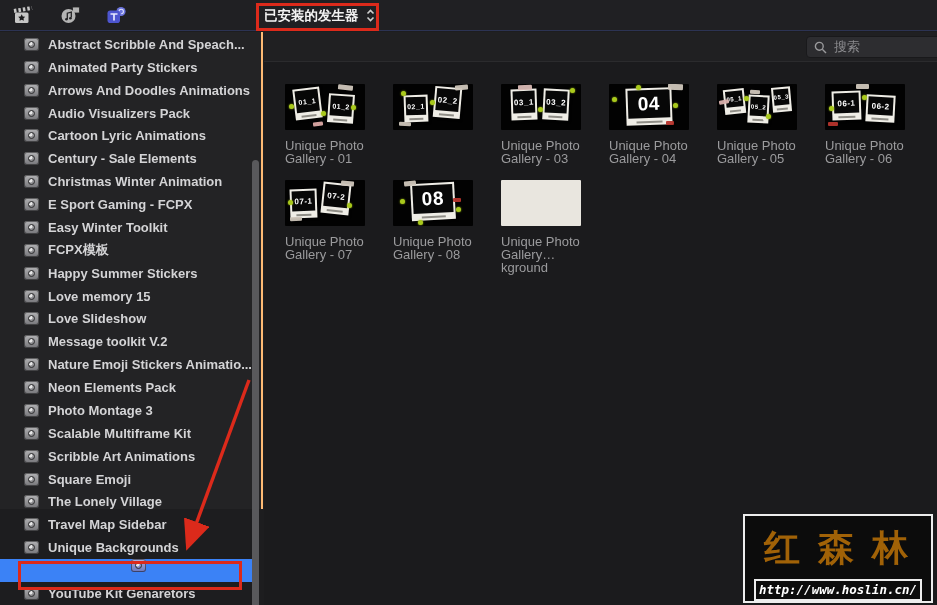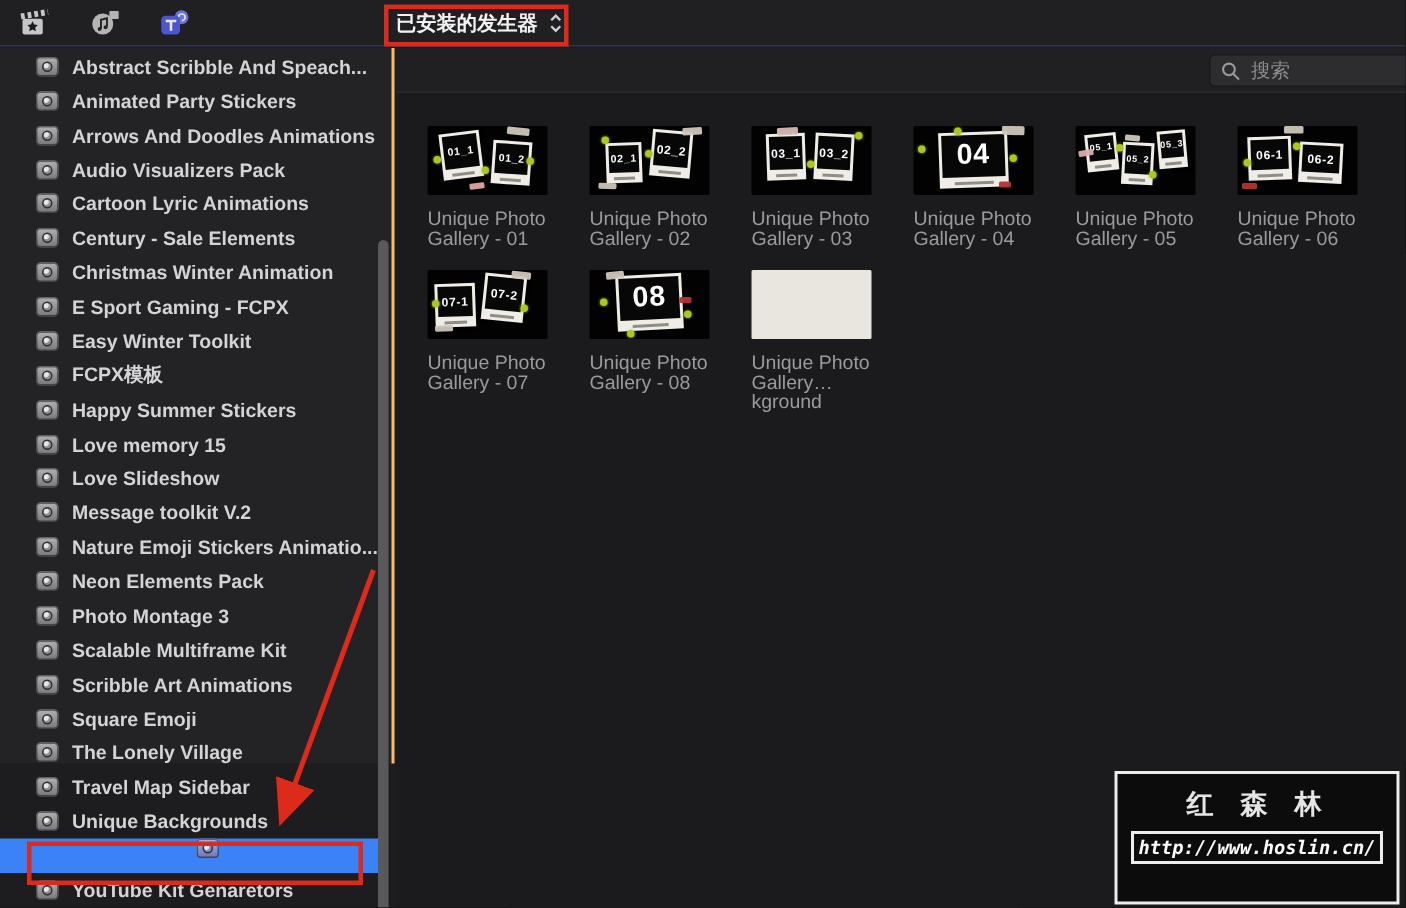--- a/index.html
+++ b/index.html
@@ -58,21 +58,21 @@
   
   .anno-dropdown{position:absolute;left:256px;top:3px;width:123px;height:28px;
                  border:3px solid #dc2a1b;z-index:9;}
   .anno-selected{position:absolute;left:18px;top:561px;width:224px;height:29px;
                  border:3px solid #dc2a1b;z-index:9;}
   .anno-arrow{position:absolute;left:0;top:0;z-index:9;pointer-events:none;}
 
   
   .watermark{position:absolute;left:743px;top:514px;width:190px;height:89px;background:#0c0c0c;
              border:2px solid #ededed;z-index:10;text-align:center;}
-  .wm-title{margin-top:8px;font-size:18px;font-weight:bold;color:#e5e5e5;letter-spacing:18px;
+  .wm-title{margin-top:8px;font-size:36px;font-weight:bold;color:#a16207;letter-spacing:18px;
             padding-left:14px;font-family:"DejaVu Serif",serif;}
   .wm-url{margin:6px auto 0;width:168px;border:2px solid #ededed;background:#0c0c0c;color:#ffffff;
           font-family:"DejaVu Sans Mono",monospace;font-style:italic;font-weight:bold;
           font-size:12.5px;padding:1px 0 2px;}
 </style>
 </head>
 <body>
 
 <div class="app">
 
@@ -303,21 +303,20 @@
             </div>
             <div class="pframe" style="left: 41px; top: 3px; width: 27px; height: 31px; transform: rotate(5deg);">
               <div class="ph" style="font-size: 8px;">02_2</div>
               <i class="cap"></i>
             </div>
             <i class="tape" style="left: 62px; top: 1px; width: 13px; height: 5px; background: rgb(207, 198, 187); transform: rotate(-4deg);"></i>
             <i class="tape" style="left: 6px; top: 38px; width: 12px; height: 4px; background: rgb(204, 196, 184); transform: rotate(2deg);"></i>
             <i class="gdot" style="left: 8px; top: 7px; background: rgb(169, 201, 28);"></i>
             <i class="gdot" style="left: 37px; top: 16px; background: rgb(169, 201, 28);"></i>
           </div>
-          <div class="tlabel">Unique Photo Gallery - 02</div>
         </div>
         <div class="cell">
           <div class="thumb">
             <div class="pframe" style="left: 10px; top: 5px; width: 26px; height: 31px; transform: rotate(-2deg);">
               <div class="ph" style="font-size: 8px;">03_1</div>
               <i class="cap"></i>
             </div>
             <div class="pframe" style="left: 42px; top: 5px; width: 26px; height: 31px; transform: rotate(3deg);">
               <div class="ph" style="font-size: 8px;">03_2</div>
               <i class="cap"></i>

